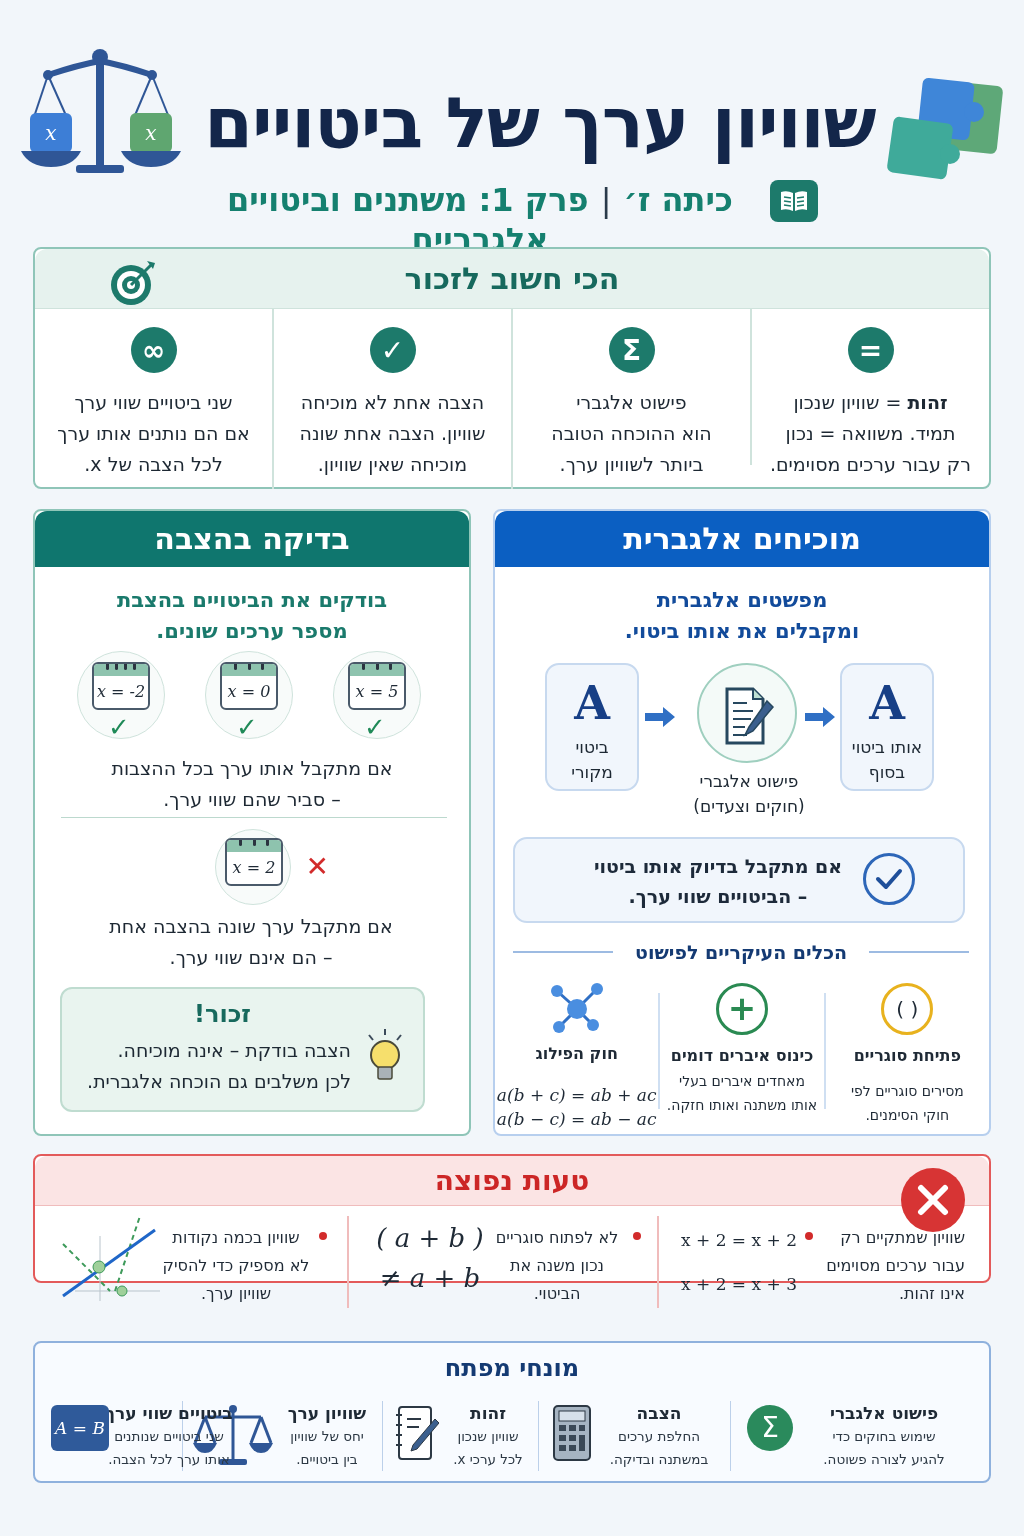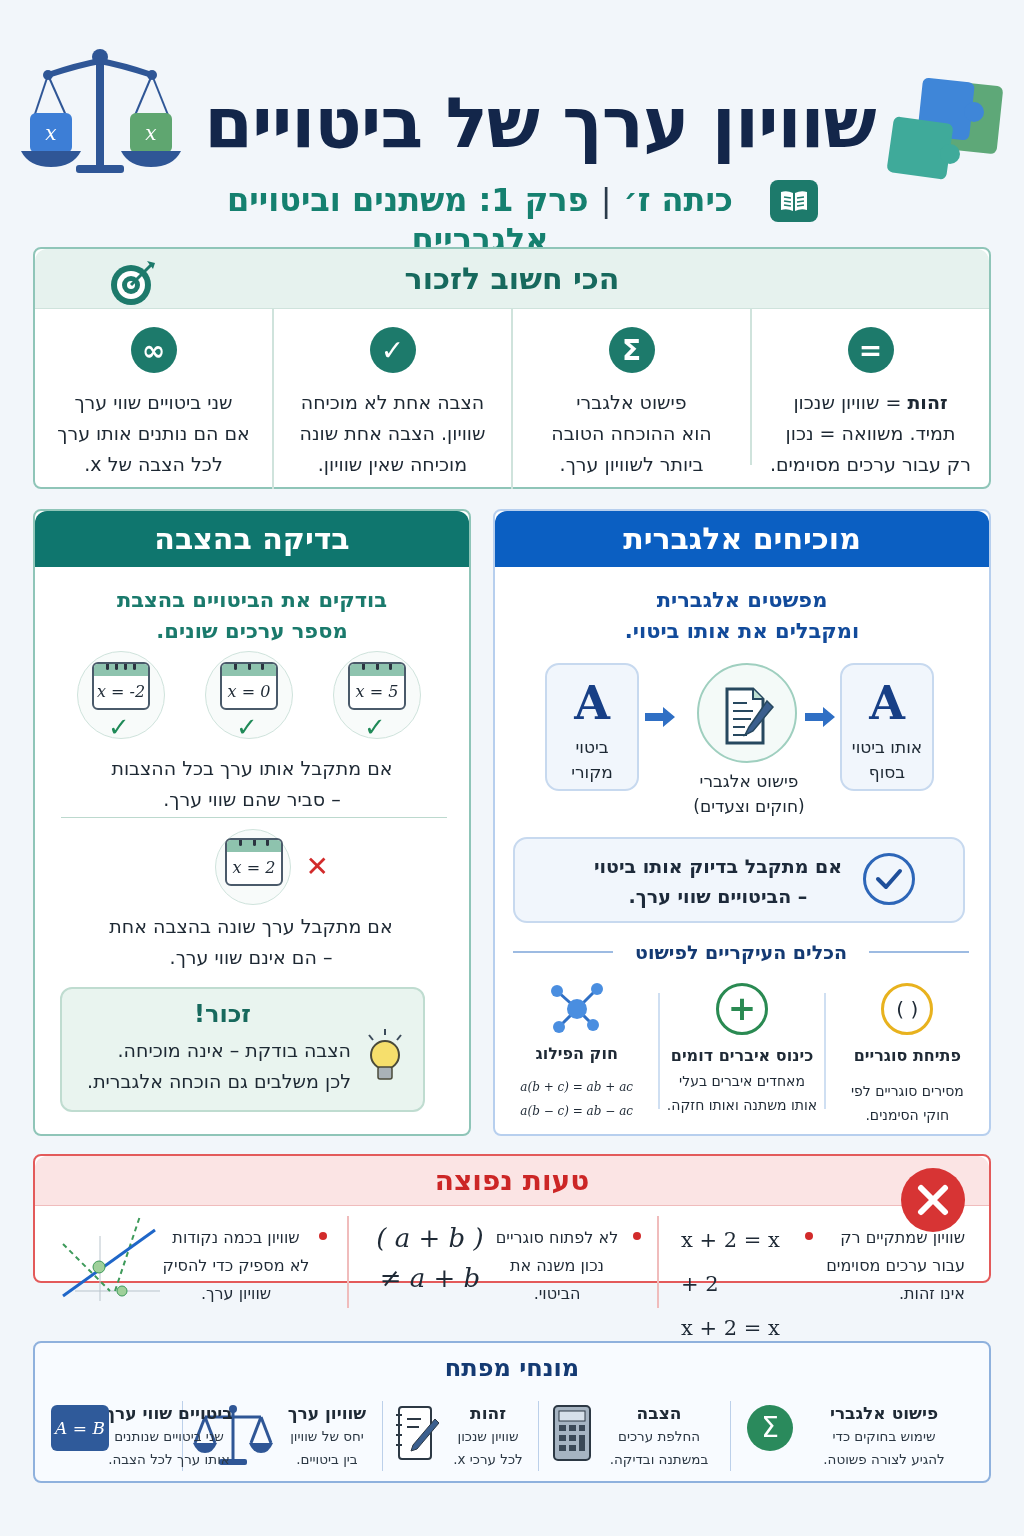--- a/index.html
+++ b/index.html
@@ -204,21 +204,21 @@
               <line x1="30" y1="28" x2="46" y2="44"></line>
             </g>
             <circle cx="30" cy="28" r="10" fill="#4a8ee0"></circle>
             <circle cx="10" cy="10" r="6" fill="#4a8ee0"></circle>
             <circle cx="50" cy="8" r="6" fill="#4a8ee0"></circle>
             <circle cx="12" cy="46" r="6" fill="#4a8ee0"></circle>
             <circle cx="46" cy="44" r="6" fill="#4a8ee0"></circle>
           </svg>
       </div>
       <div style="font-size:16px;font-weight:bold;margin-top:6px;line-height:22px">חוק הפילוג</div>
-      <div class="math" style="font-size:12px;line-height:24px;margin-top:10px"><span>a(b + c) = ab + ac</span><br><span>a(b − c) = ab − ac</span></div>
+      <div class="math" style="font-size:17px;line-height:24px;margin-top:18px"><span>a(b + c) = ab + ac</span><br><span>a(b − c) = ab − ac</span></div>
     </div>
   </div>
 </div>
 
 <div class="card sub">
   <div class="hdr">בדיקה בהצבה</div>
   <div class="green-lead" style="margin-top:18px"><span>בודקים את הביטויים בהצבת</span><br><span>מספר ערכים שונים.</span></div>
 
   <div class="calwrap" style="top:140px;right:48px">
     <div class="cal">
@@ -297,21 +297,21 @@
   <div class="hdr">טעות נפוצה</div>
   <div class="abs" style="top:12px;right:24px;width:64px;height:64px;border-radius:50%;background:#d73434;display:flex;align-items:center;justify-content:center">
     <svg width="32" height="32" viewBox="0 0 32 32">
         <path d="M4 4 L28 28 M28 4 L4 28" stroke="#fff" stroke-width="6" stroke-linecap="round"></path>
       </svg>
   </div>
 
   <div class="abs" style="top:60px;right:24px;width:290px;height:96px">
     <div class="abs" style="top:8px;right:0;width:140px;font-size:16px;line-height:28px;text-align:right"><span>שוויון שמתקיים רק</span><br><span>עבור ערכים מסוימים</span><br><span>אינו זהות.</span></div>
     <span class="dot abs" style="top:16px;right:152px"></span>
-    <div class="math abs" style="top:2px;left:6px;width:120px;font-size:21px;line-height:44px;font-style:normal"><span>x + 2 = x + 2</span><br><span>x + 2 = x + 3</span></div>
+    <div class="math abs" style="top:2px;left:6px;width:120px;font-size:17px;line-height:44px;font-style:normal"><span>x + 2 = x + 2</span><br><span>x + 2 = x + 3</span></div>
   </div>
   <div class="abs" style="top:60px;right:330px;width:2px;height:92px;background:#f0bcbc"></div>
 
   <div class="abs" style="top:60px;right:340px;width:290px;height:96px">
     <span class="dot abs" style="top:16px;right:8px"></span>
     <div class="abs" style="top:8px;right:22px;width:140px;font-size:16px;line-height:28px;text-align:center"><span>לא לפתוח סוגריים</span><br><span>נכון משנה את</span><br><span>הביטוי.</span></div>
     <div class="math abs" style="top:2px;left:16px;width:110px;font-size:26px;line-height:40px;text-align:center"><span>( a + b )</span><br><span>≠ a + b</span></div>
   </div>
   <div class="abs" style="top:60px;right:640px;width:2px;height:92px;background:#f0bcbc"></div>
 

